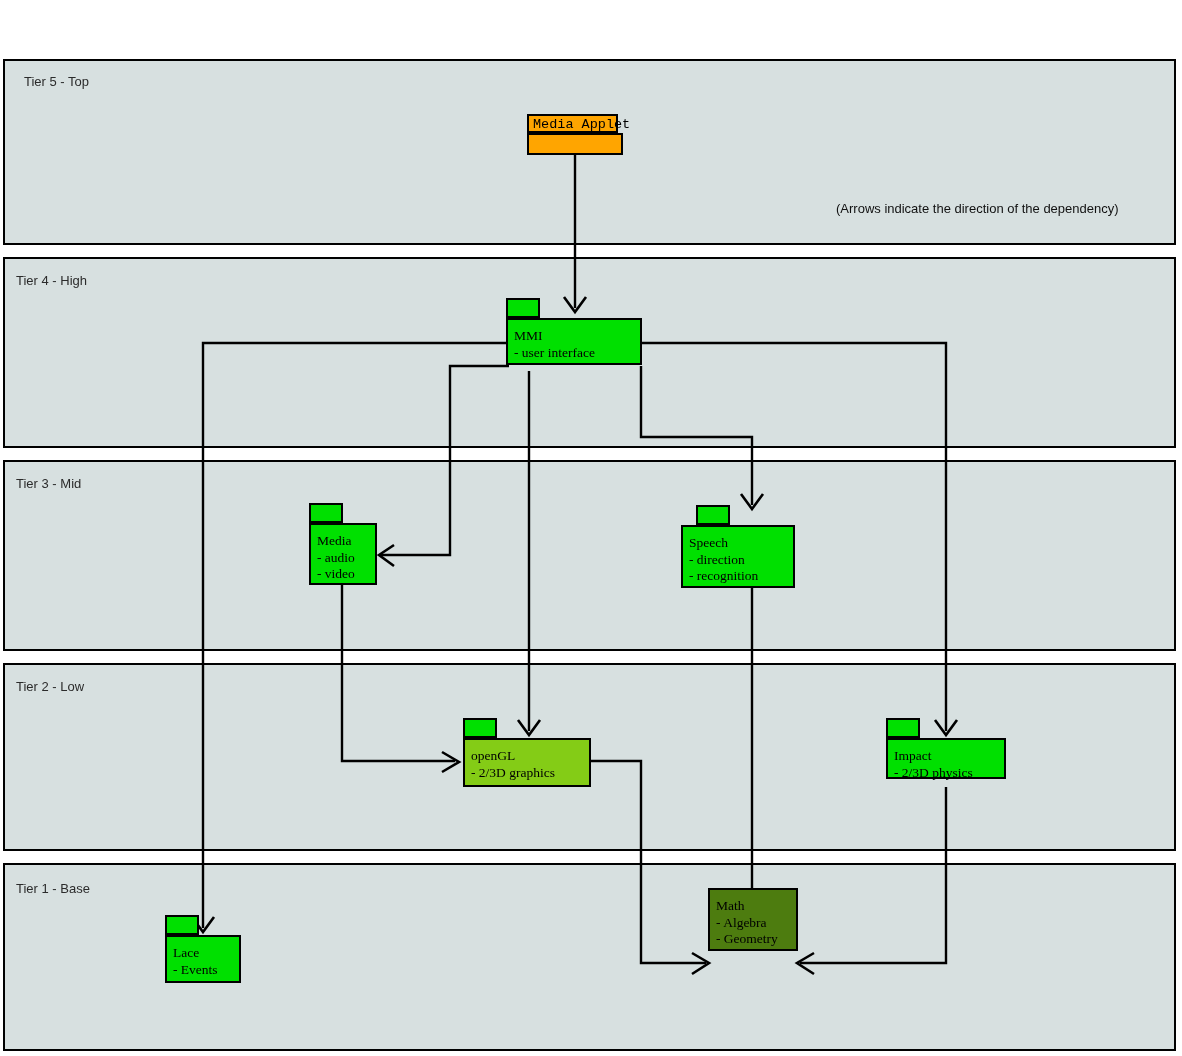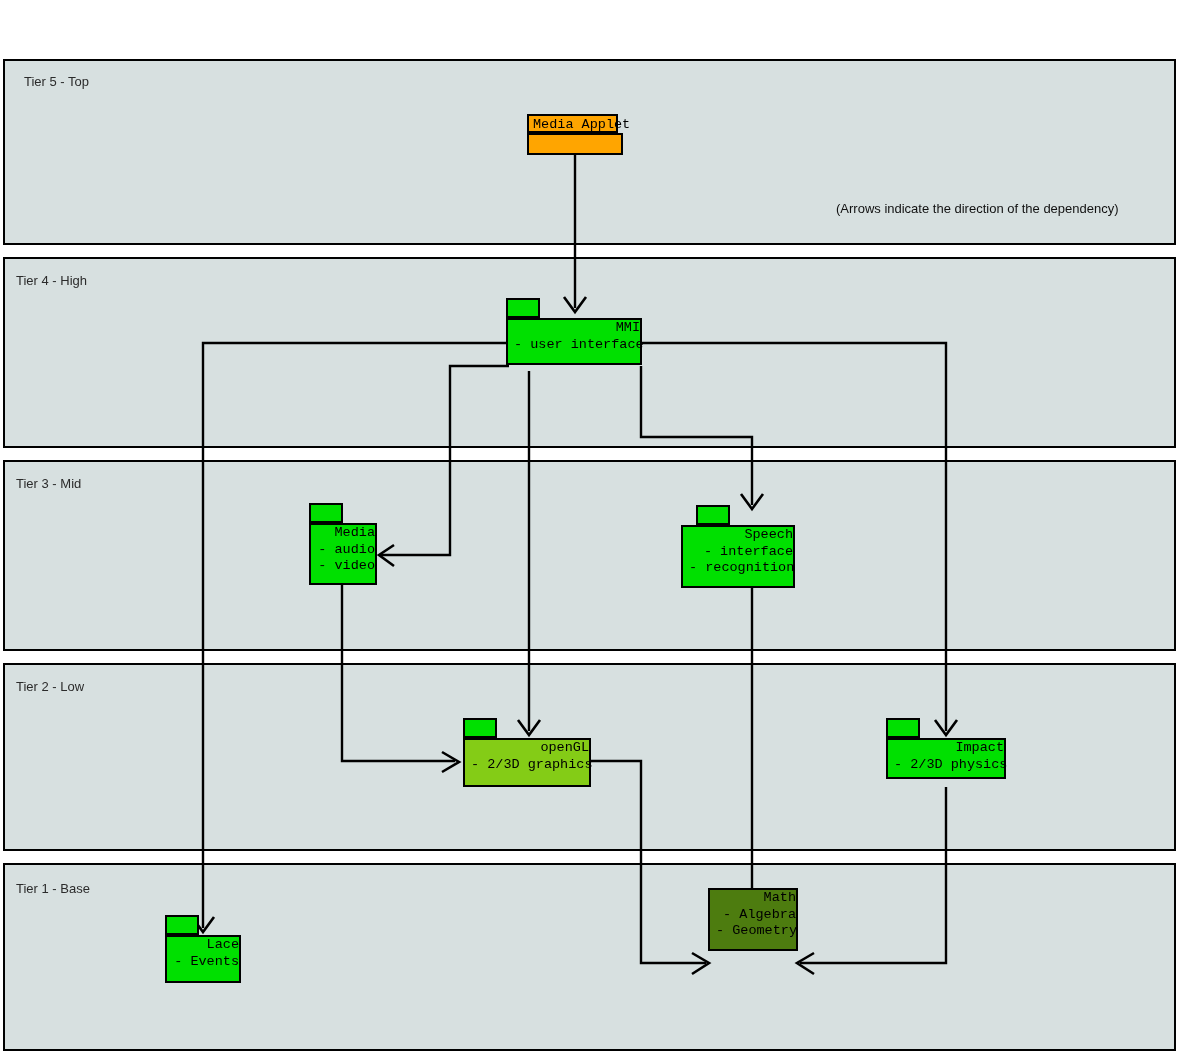--- a/index.html
+++ b/index.html
@@ -11,23 +11,23 @@
          letter-spacing:0.1px;}
   .tier{position:absolute;background:#d7e0e0;border:2.5px solid #000;box-sizing:border-box;}
   .tier-label{position:absolute;font-size:13px;color:#2b2b2b;
               font-family:"Liberation Sans",sans-serif;white-space:nowrap;}
   #note{position:absolute;font-size:13px;color:#111;
         font-family:"Liberation Sans",sans-serif;white-space:nowrap;}
   svg#edges{position:absolute;left:0;top:0;width:1182px;height:1056px;overflow:visible;}
   .node{position:absolute;}
   .pkg-tab{position:absolute;box-sizing:border-box;border:2.5px solid #000;}
   .pkg-body{position:absolute;box-sizing:border-box;border:2.5px solid #000;
-            font-family:Liberation Mono, monospace;
+            font-family:Liberation Serif, serif;
             font-size:13.5px;line-height:16.5px;color:#000;
-            padding:0 0 0 6px;white-space:pre;text-align:right;}
+            padding:8px 0 0 6px;white-space:pre;}
   .applet-tab{position:absolute;box-sizing:border-box;border:2.5px solid #000;
               font-family:"Liberation Mono","DejaVu Sans Mono",monospace;
               font-size:13.5px;line-height:16px;color:#000;
               padding:1px 0 0 4px;white-space:pre;}
   .applet-body{position:absolute;box-sizing:border-box;border:2.5px solid #000;}
 </style>
 </head>
 <body>
 
 <div id="stage">
@@ -95,21 +95,21 @@
     <div class="pkg-body" style="left:506px;top:318px;width:136px;height:47px;background:#00e000;"><span>MMI</span><br><span>- user interface</span></div>
   </div>
 
   <div class="node">
     <div class="pkg-tab" style="left:309px;top:503px;width:34px;height:20px;background:#00e000;"></div>
     <div class="pkg-body" style="left:309px;top:523px;width:68px;height:62px;background:#00e000;"><span>Media</span><br><span>- audio</span><br><span>- video</span></div>
   </div>
 
   <div class="node">
     <div class="pkg-tab" style="left:696px;top:505px;width:34px;height:20px;background:#00e000;"></div>
-    <div class="pkg-body" style="left:681px;top:525px;width:114px;height:63px;background:#00e000;"><span>Speech</span><br><span>- interface</span><br><span>- recognition</span></div>
+    <div class="pkg-body" style="left:681px;top:525px;width:114px;height:63px;background:#00e000;"><span>Speech</span><br><span>- direction</span><br><span>- recognition</span></div>
   </div>
 
   <div class="node">
     <div class="pkg-tab" style="left:463px;top:718px;width:34px;height:20px;background:#00e000;"></div>
     <div class="pkg-body" style="left:463px;top:738px;width:128px;height:49px;background:#84cc16;"><span>openGL</span><br><span>- 2/3D graphics</span></div>
   </div>
 
   <div class="node">
     <div class="pkg-tab" style="left:886px;top:718px;width:34px;height:20px;background:#00e000;"></div>
     <div class="pkg-body" style="left:886px;top:738px;width:120px;height:41px;background:#00e000;"><span>Impact</span><br><span>- 2/3D physics</span></div>

